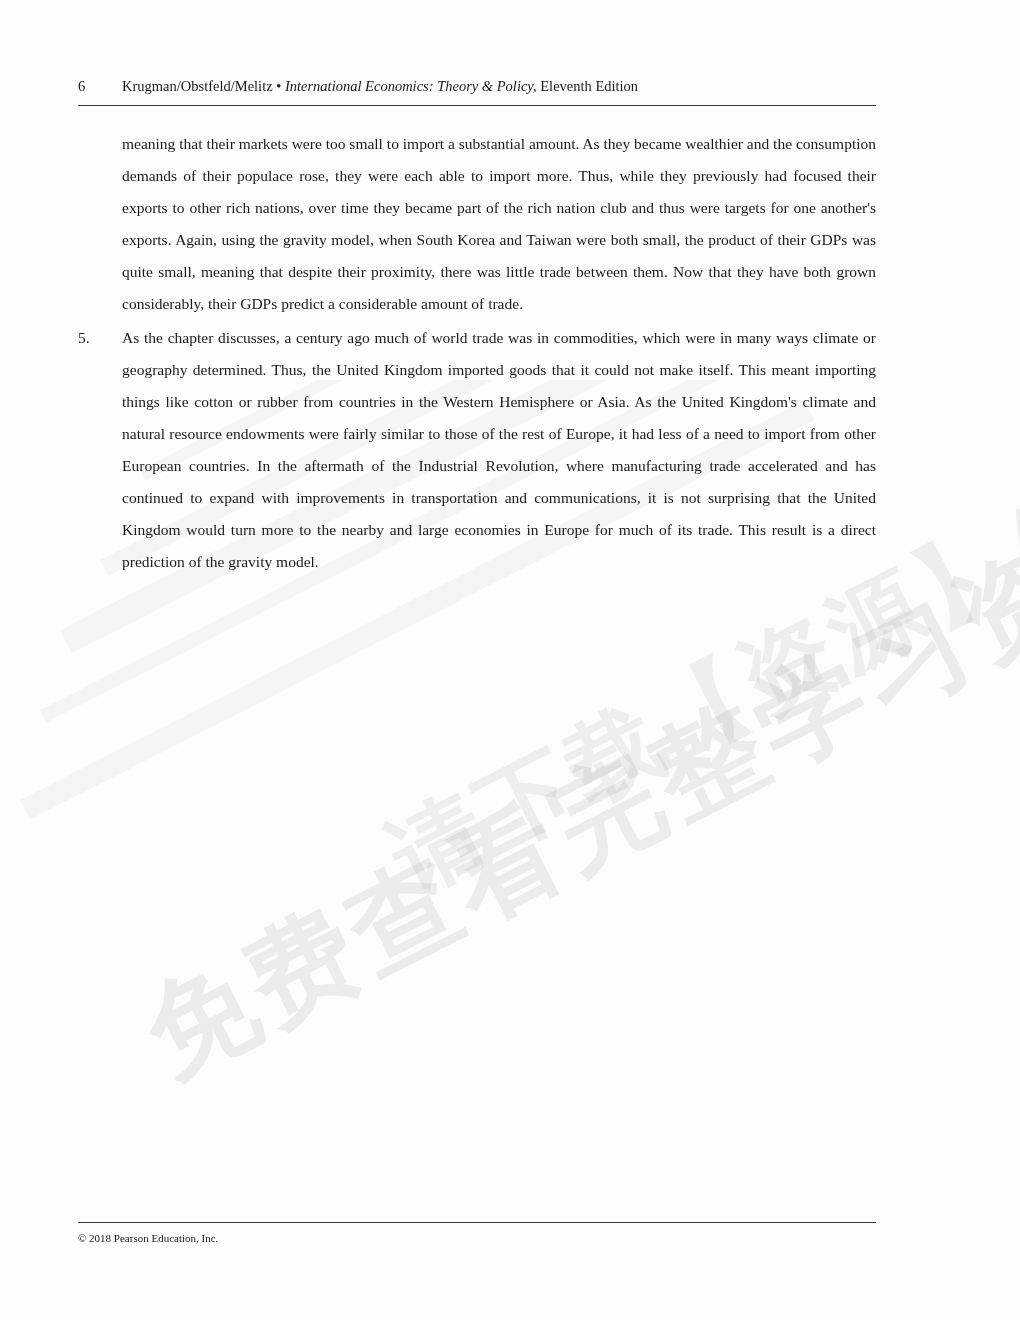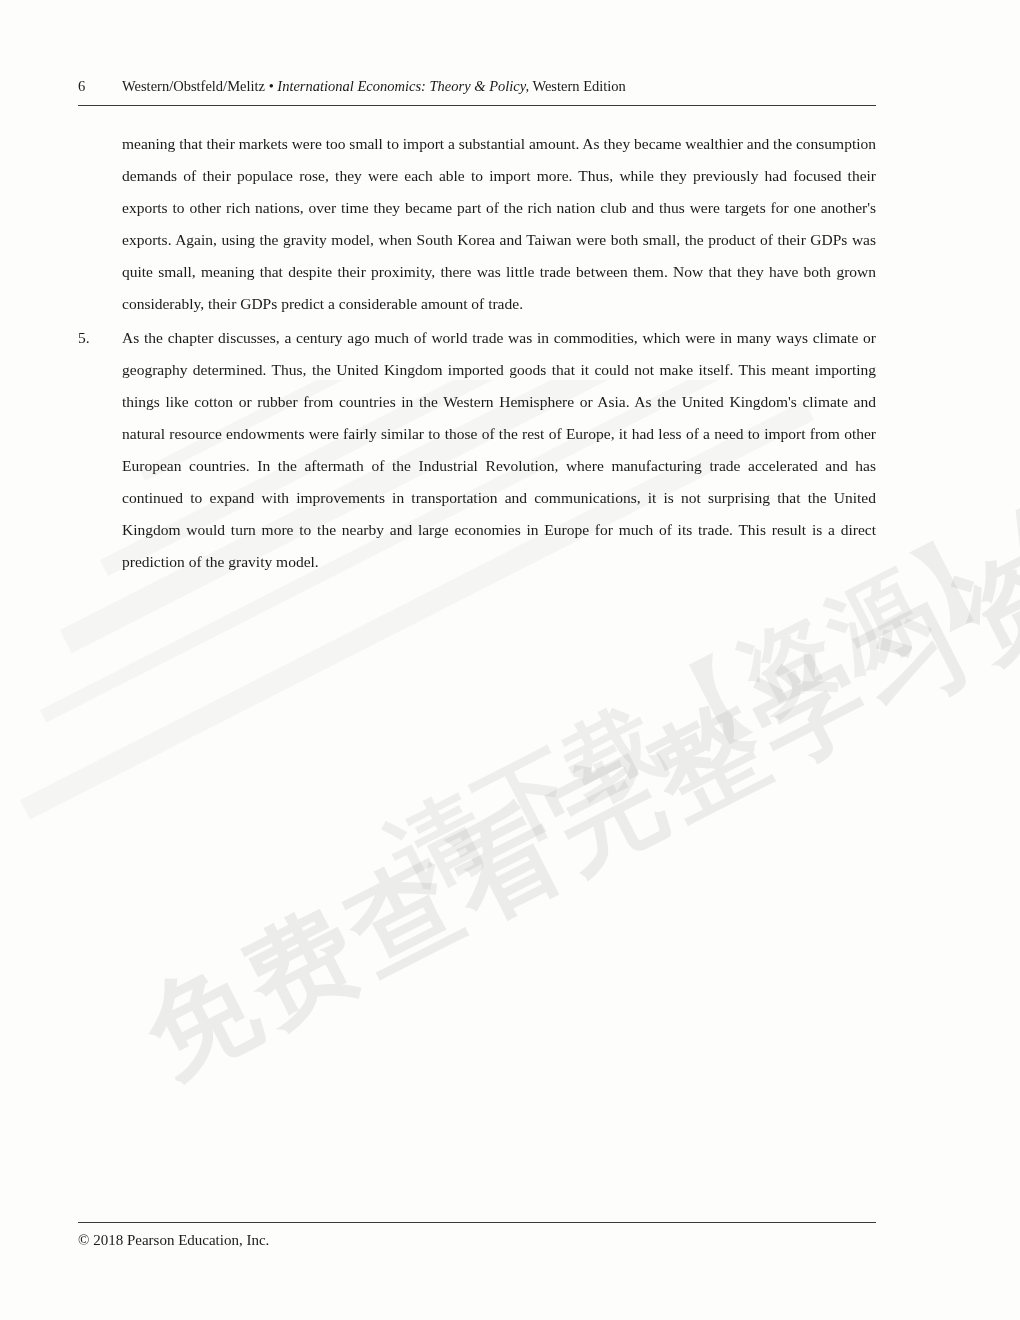--- a/index.html
+++ b/index.html
@@ -128,21 +128,21 @@
     top: 1222px;
     width: 798px;
     z-index: 3;
   }
   .footer-rule {
     border-bottom: 1px solid #3a3a3a;
     width: 798px;
   }
   .footer-text {
     margin-top: 9px;
-    font-size: 15px;
+    font-size: 11px;
   }
 </style>
 </head>
 <body>
 
 <div class="page">
 
   <div class="watermark">
     <div class="wm-stripe" style="left:60px; top:250px; width:900px; height:26px; transform: rotate(-27deg);"></div>
     <div class="wm-stripe" style="left:40px; top:330px; width:900px; height:14px; transform: rotate(-27deg);"></div>
@@ -150,24 +150,24 @@
     <div class="wm-stripe" style="left:20px; top:420px; width:880px; height:22px; transform: rotate(-27deg);"></div>
     <div class="wm-stripe" style="left:140px; top:90px; width:840px; height:12px; transform: rotate(-27deg);"></div>
     <div class="wm-text wm-a">免费查看完整学习资料</div>
     <div class="wm-text wm-b">请下载【资源】APP</div>
   </div>
 
   <div class="header">
     <div class="header-row">
       <div class="page-num">6</div>
       <div class="header-title">
-        <span>Western/Obstfeld/Melitz</span>
+        <span>Krugman/Obstfeld/Melitz</span>
         <span>•</span>
         <span class="ital">International Economics: Theory &amp; Policy,</span>
-        <span>Western Edition</span>
+        <span>Eleventh Edition</span>
       </div>
     </div>
     <div class="header-rule"></div>
   </div>
 
   <div class="content">
     <div class="para first">
       <div class="para-marker"></div>
       <div class="para-text">meaning that their markets were too small to import a substantial amount. As they became wealthier and the consumption demands of their populace rose, they were each able to import more. Thus, while they previously had focused their exports to other rich nations, over time they became part of the rich nation club and thus were targets for one another's exports. Again, using the gravity model, when South Korea and Taiwan were both small, the product of their GDPs was quite small, meaning that despite their proximity, there was little trade between them. Now that they have both grown considerably, their GDPs predict a considerable amount of trade.</div>
     </div>

